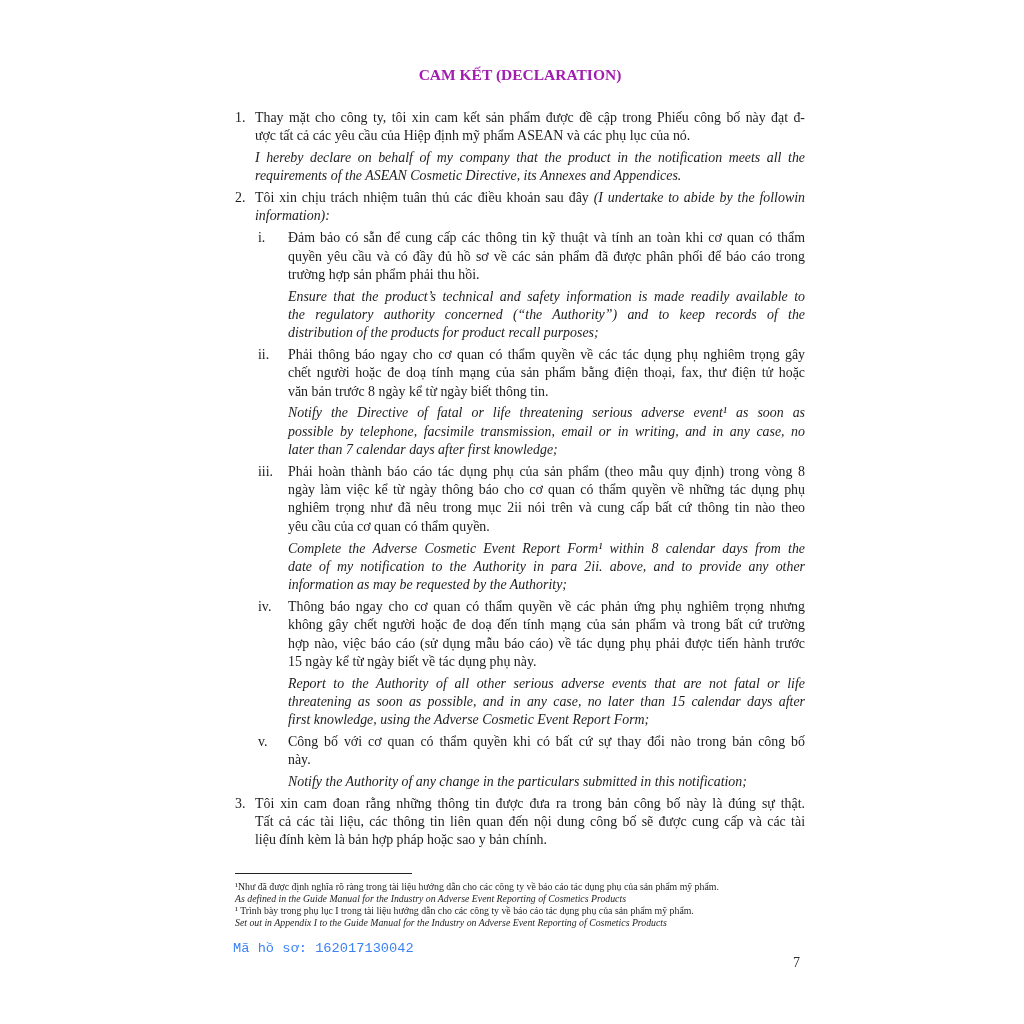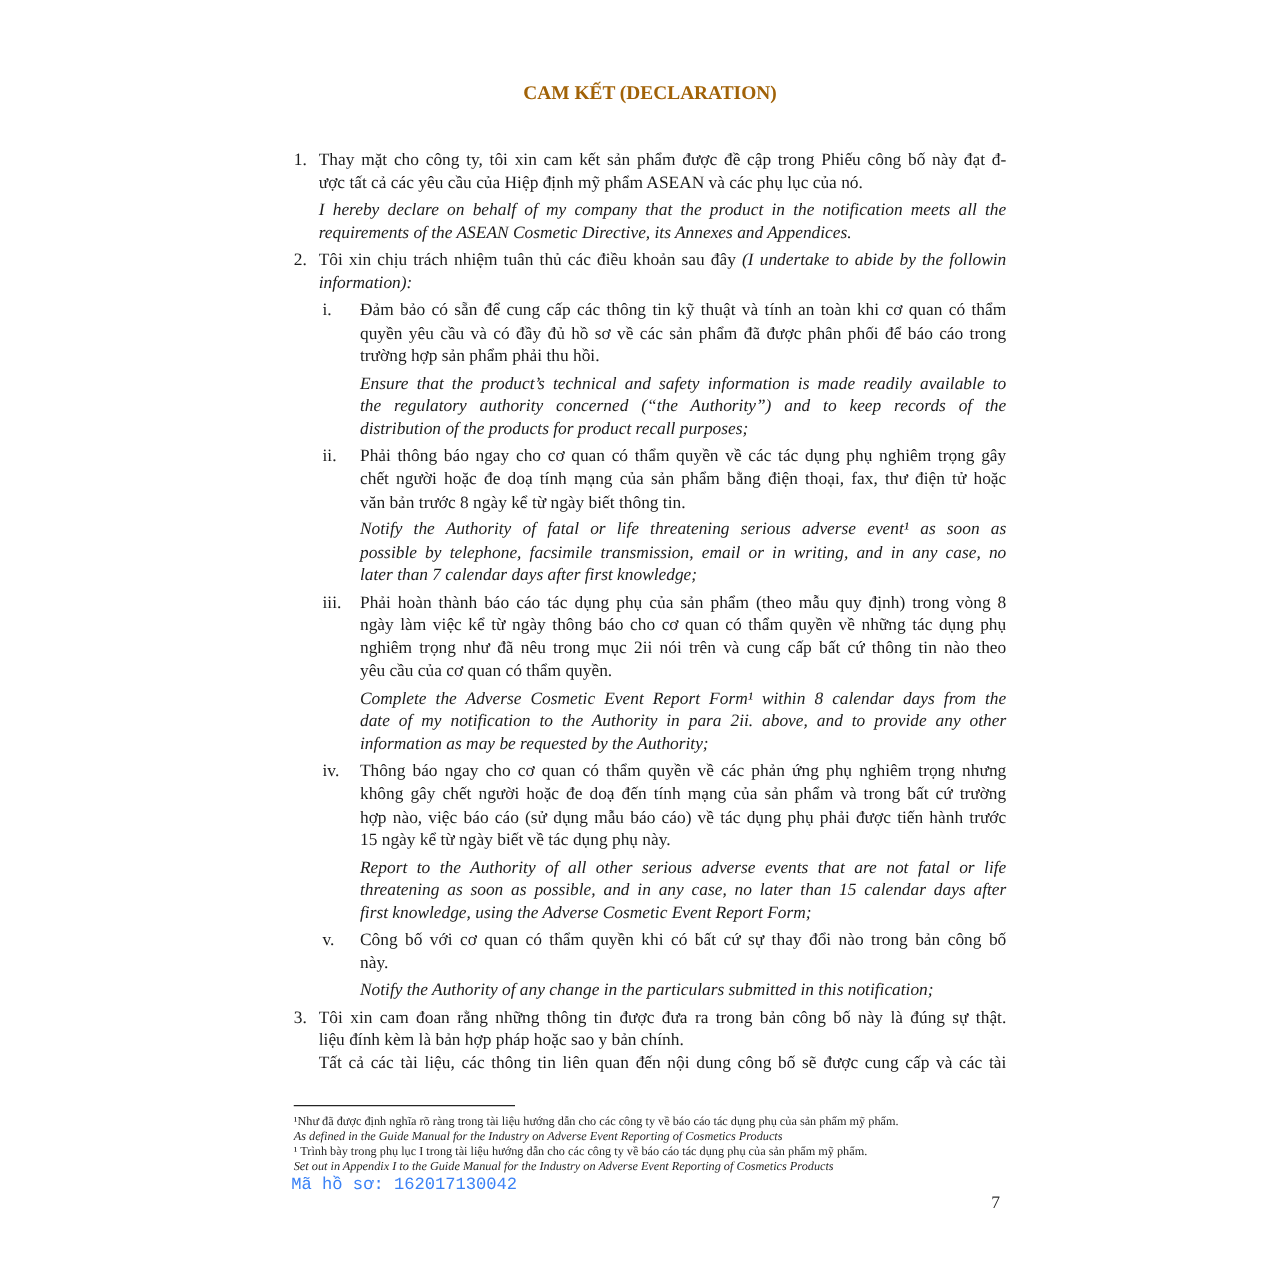--- a/index.html
+++ b/index.html
@@ -1,21 +1,21 @@
 <!DOCTYPE html>
 <html><head>
 <meta charset="utf-8">
 <style>
   html,body{margin:0;padding:0;}
   body{
     width:1024px;height:1024px;background:#ffffff;position:relative;
     font-family:"Liberation Serif", serif;color:#1c1c1c;overflow:hidden;
   }
   .content{position:absolute;left:235px;top:66px;width:570px;}
-  .doc-title{font-weight:bold;font-size:15.5px;line-height:18px;text-align:center;margin-bottom:36px;color:#a16207;}
+  .doc-title{font-weight:bold;font-size:15.5px;line-height:18px;text-align:center;margin-bottom:25px;color:#a21caf;}
   .item{display:flex;}
   .item > .marker{width:20px;flex:none;font-size:13.9px;line-height:18.3px;}
   .item > .body{flex:1;min-width:0;}
   .para{font-size:13.9px;line-height:18.3px;margin-bottom:3.5px;}
   .en,.it{font-style:italic;}
   .jline{text-align:justify;text-align-last:justify;}
   .jline.last{text-align-last:left;}
   .sub-item{display:flex;}
   .sub-item > .marker{width:33px;flex:none;font-size:13.9px;line-height:18.3px;padding-left:3px;box-sizing:border-box;}
   .sub-item > .body{flex:1;min-width:0;}
@@ -78,21 +78,21 @@
 
   <div class="sub-item">
     <div class="marker">ii.</div>
     <div class="body">
       <div class="para vi">
                 <div class="jline"><span>Phải thông báo ngay cho cơ quan có thẩm quyền về các tác dụng phụ nghiêm trọng gây</span></div>
                 <div class="jline"><span>chết người hoặc đe doạ tính mạng của sản phẩm bằng điện thoại, fax, thư điện tử hoặc</span></div>
                 <div class="jline last"><span>văn bản trước 8 ngày kể từ ngày biết thông tin.</span></div>
               </div>
       <div class="para en">
-                <div class="jline"><span>Notify the Authority of fatal or life threatening serious adverse event¹ as soon as</span></div>
+                <div class="jline"><span>Notify the Directive of fatal or life threatening serious adverse event¹ as soon as</span></div>
                 <div class="jline"><span>possible by telephone, facsimile transmission, email or in writing, and in any case, no</span></div>
                 <div class="jline last"><span>later than 7 calendar days after first knowledge;</span></div>
               </div>
     </div>
   </div>
 
   <div class="sub-item">
     <div class="marker">iii.</div>
     <div class="body">
       <div class="para vi">
@@ -140,22 +140,22 @@
   </div>
 </div>
     </div>
   </div>
 
   <div class="item">
     <div class="marker">3.</div>
     <div class="body">
       <div class="para vi">
           <div class="jline"><span>Tôi xin cam đoan rằng những thông tin được đưa ra trong bản công bố này là đúng sự thật.</span></div>
+          <div class="jline"><span>Tất cả các tài liệu, các thông tin liên quan đến nội dung công bố sẽ được cung cấp và các tài</span></div>
           <div class="jline last"><span>liệu đính kèm là bản hợp pháp hoặc sao y bản chính.</span></div>
-          <div class="jline"><span>Tất cả các tài liệu, các thông tin liên quan đến nội dung công bố sẽ được cung cấp và các tài</span></div>
         </div>
     </div>
   </div>
 
   <div class="footnotes">
     <hr class="fn-divider">
     <div class="fn-line">¹Như đã được định nghĩa rõ ràng trong tài liệu hướng dẫn cho các công ty về báo cáo tác dụng phụ của sản phẩm mỹ phẩm.</div>
     <div class="fn-line it">As defined in the Guide Manual for the Industry on Adverse Event Reporting of Cosmetics Products</div>
     <div class="fn-line">¹ Trình bày trong phụ lục I trong tài liệu hướng dẫn cho các công ty về báo cáo tác dụng phụ của sản phẩm mỹ phẩm.</div>
     <div class="fn-line it">Set out in Appendix I to the Guide Manual for the Industry on Adverse Event Reporting of Cosmetics Products</div>

